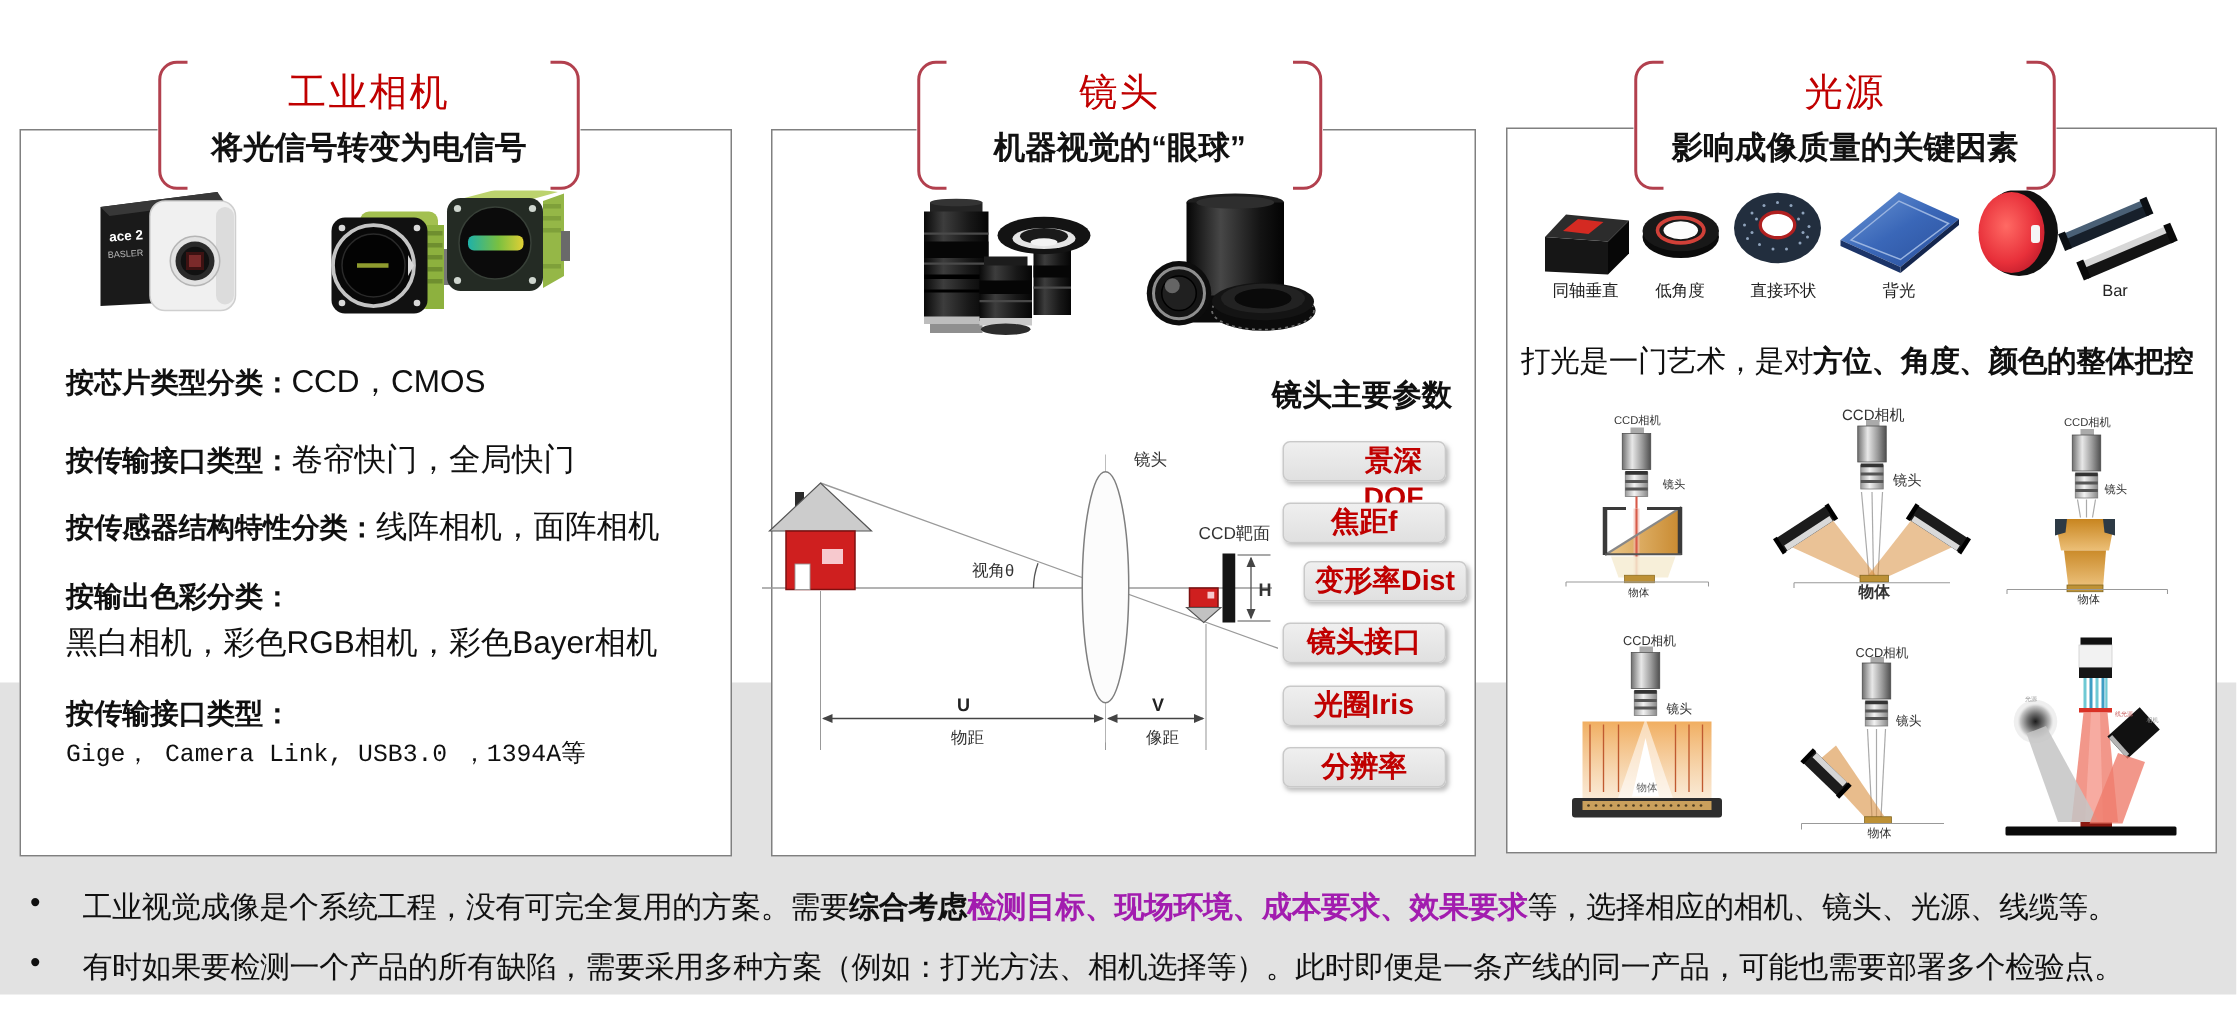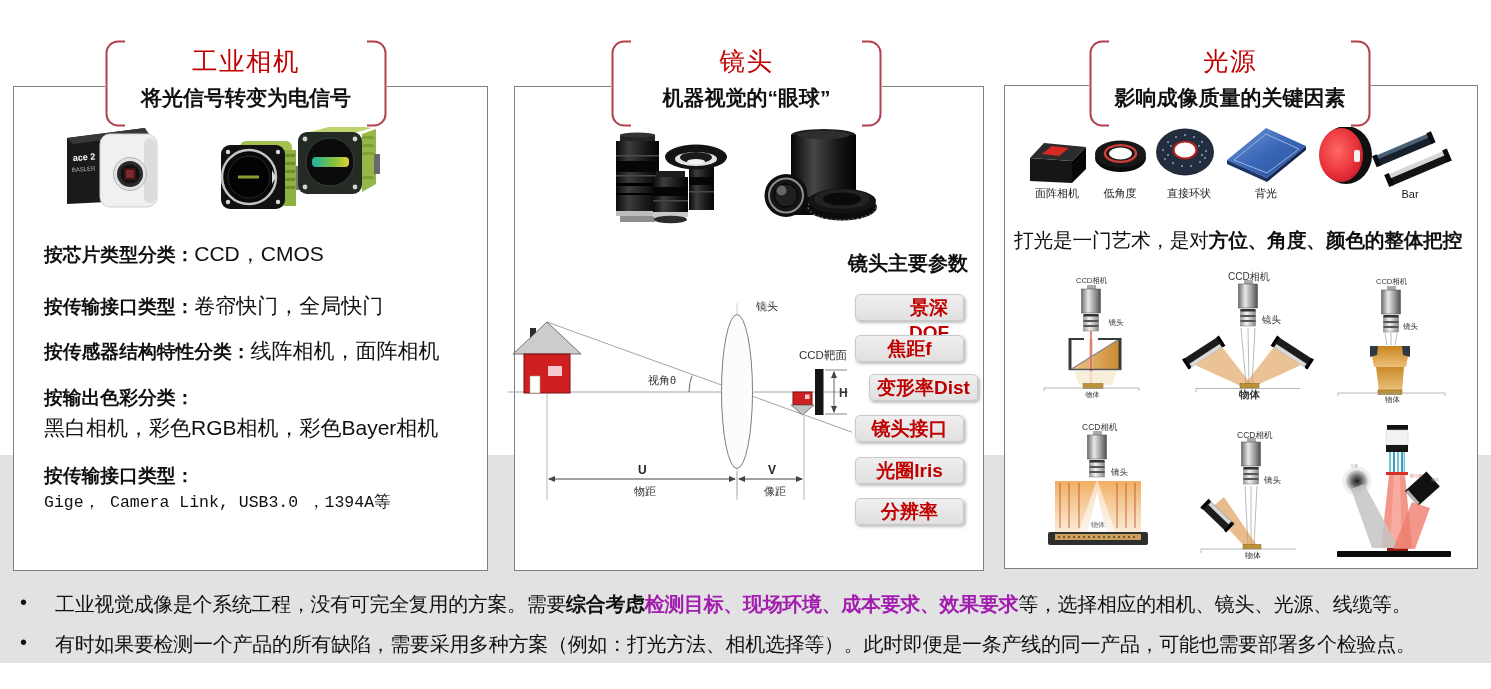--- a/index.html
+++ b/index.html
@@ -72,21 +72,21 @@
 <div class="t" style="left:44px;top:491px;z-index:2"><span class="mono">Gige， Camera Link, USB3.0 ，1394A等</span></div>
 
 <div class="t" style="left:848px;top:250px;font-weight:bold;font-size:20px;z-index:2">镜头主要参数</div>
 <div class="btn" style="top:294px;padding-left:39px;">景深DOF</div>
 <div class="btn" style="top:335px;">焦距f</div>
 <div class="btn" style="top:374px;margin-left:14px;">变形率Dist</div>
 <div class="btn" style="top:415px;">镜头接口</div>
 <div class="btn" style="top:457px;">光圈Iris</div>
 <div class="btn" style="top:498px;">分辨率</div>
 
-<div class="plabel" style="left:1027px;top:186px;width:60px;">面阵相机</div>
+<div class="plabel" style="left:1027px;top:186px;width:60px;">同轴垂直</div>
 <div class="plabel" style="left:1090px;top:186px;width:60px;">低角度</div>
 <div class="plabel" style="left:1159px;top:186px;width:60px;">直接环状</div>
 <div class="plabel" style="left:1236px;top:186px;width:60px;">背光</div>
 <div class="plabel" style="left:1310px;top:168px;width:60px;">穹顶</div>
 <div class="plabel" style="left:1380px;top:188px;width:60px;">Bar</div>
 
 <div class="t" style="left:1014px;top:227px;font-size:19.8px;letter-spacing:-0.3px;z-index:2">打光是一门艺术，是对<b>方位、角度、颜色的整体把控</b></div>
 
 <div class="t" style="left:20px;top:591px;font-size:19.95px;letter-spacing:-0.28px;z-index:2">•</div>
 <div class="t" style="left:55px;top:591px;font-size:19.95px;letter-spacing:-0.28px;z-index:2">工业视觉成像是个系统工程，没有可完全复用的方案。需要<b>综合考虑</b><b class="red">检测目标、现场环境、成本要求、效果要求</b>等，选择相应的相机、镜头、光源、线缆等。</div>

